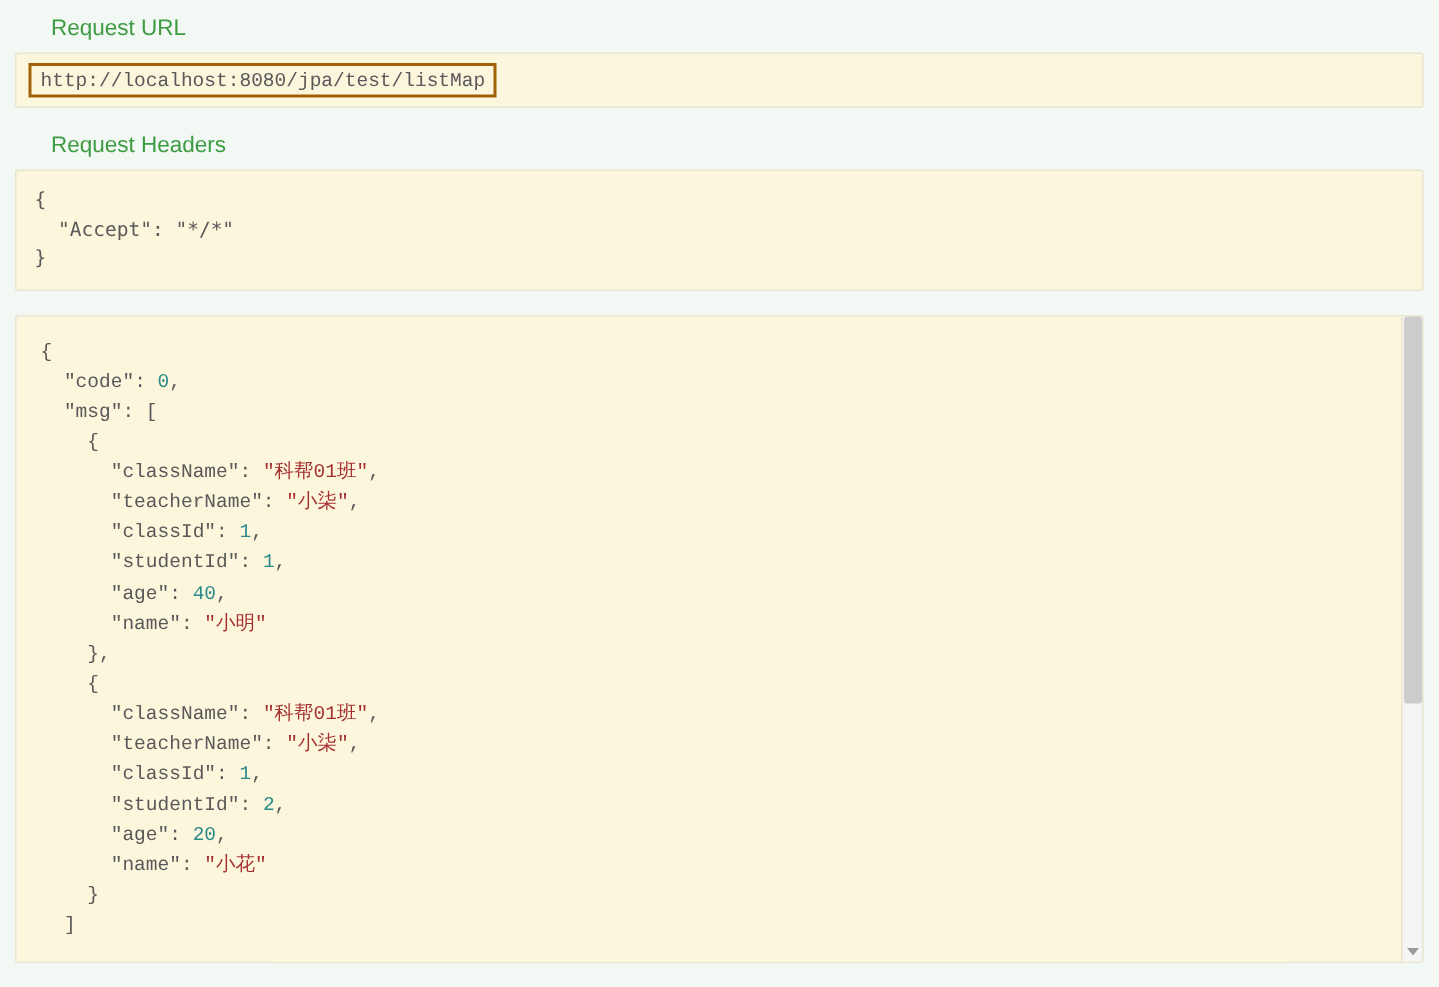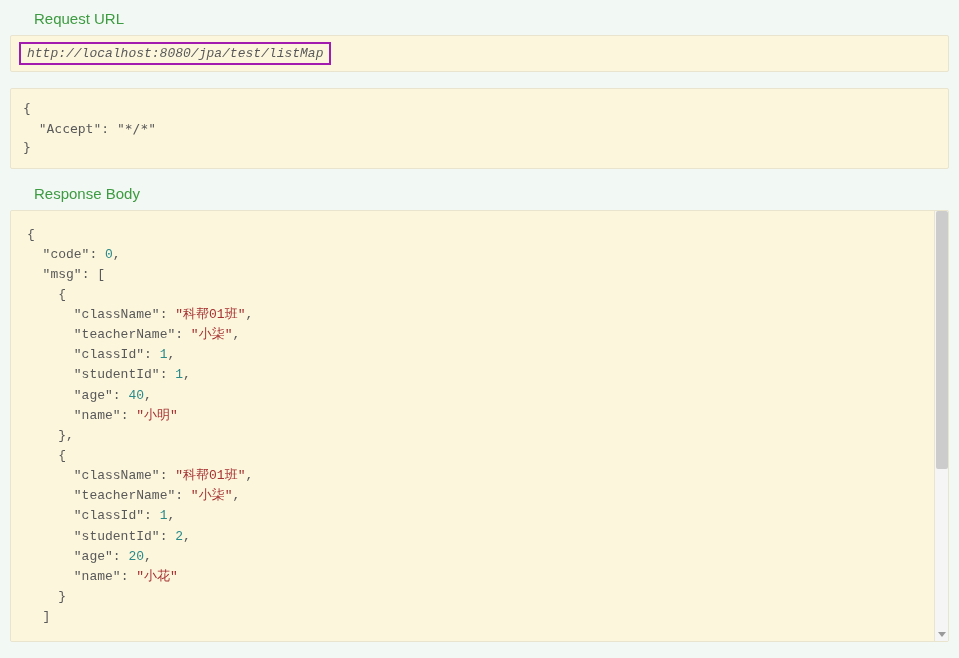--- a/index.html
+++ b/index.html
@@ -32,24 +32,23 @@
       color: #595959;
       margin-bottom: 16px;
       border-radius: 2px;
     }
     
     .url-box {
       padding: 6px 8px;
     }
     
     .red-highlight {
-      border: 2px solid #a21caf;
+      border: 2px solid #a16207;
       padding: 2px 6px;
       display: inline-block;
-      font-style: italic;
     }
     
     .response-container {
       position: relative;
     }
     
     .response-box {
       background-color: #fcf6dd;
       border: 1px solid #e8e4ce;
       padding: 14px 16px;
@@ -127,29 +126,29 @@
 <body>
 
 <div>
   <h3 class="section-title">Request URL</h3>
   <div class="code-box url-box">
     <span class="red-highlight">http://localhost:8080/jpa/test/listMap</span>
   </div>
 </div>
 
 <div>
+  <h3 class="section-title">Request Headers</h3>
   <div class="code-box headers-box">
 <pre><span>{</span>
   <span class="json-key">"Accept"</span><span>: </span><span class="json-key">"*/*"</span>
 <span>}</span></pre>
   </div>
 </div>
 
 <div>
-  <h3 class="section-title">Response Body</h3>
   <div class="response-container">
     <div class="response-box">
 <pre>{
   <span class="json-key">"code"</span>: <span class="json-number">0</span>,
   <span class="json-key">"msg"</span>: [
     {
       <span class="json-key">"className"</span>: <span class="json-string">"科帮01班"</span>,
       <span class="json-key">"teacherName"</span>: <span class="json-string">"小柒"</span>,
       <span class="json-key">"classId"</span>: <span class="json-number">1</span>,
       <span class="json-key">"studentId"</span>: <span class="json-number">1</span>,

